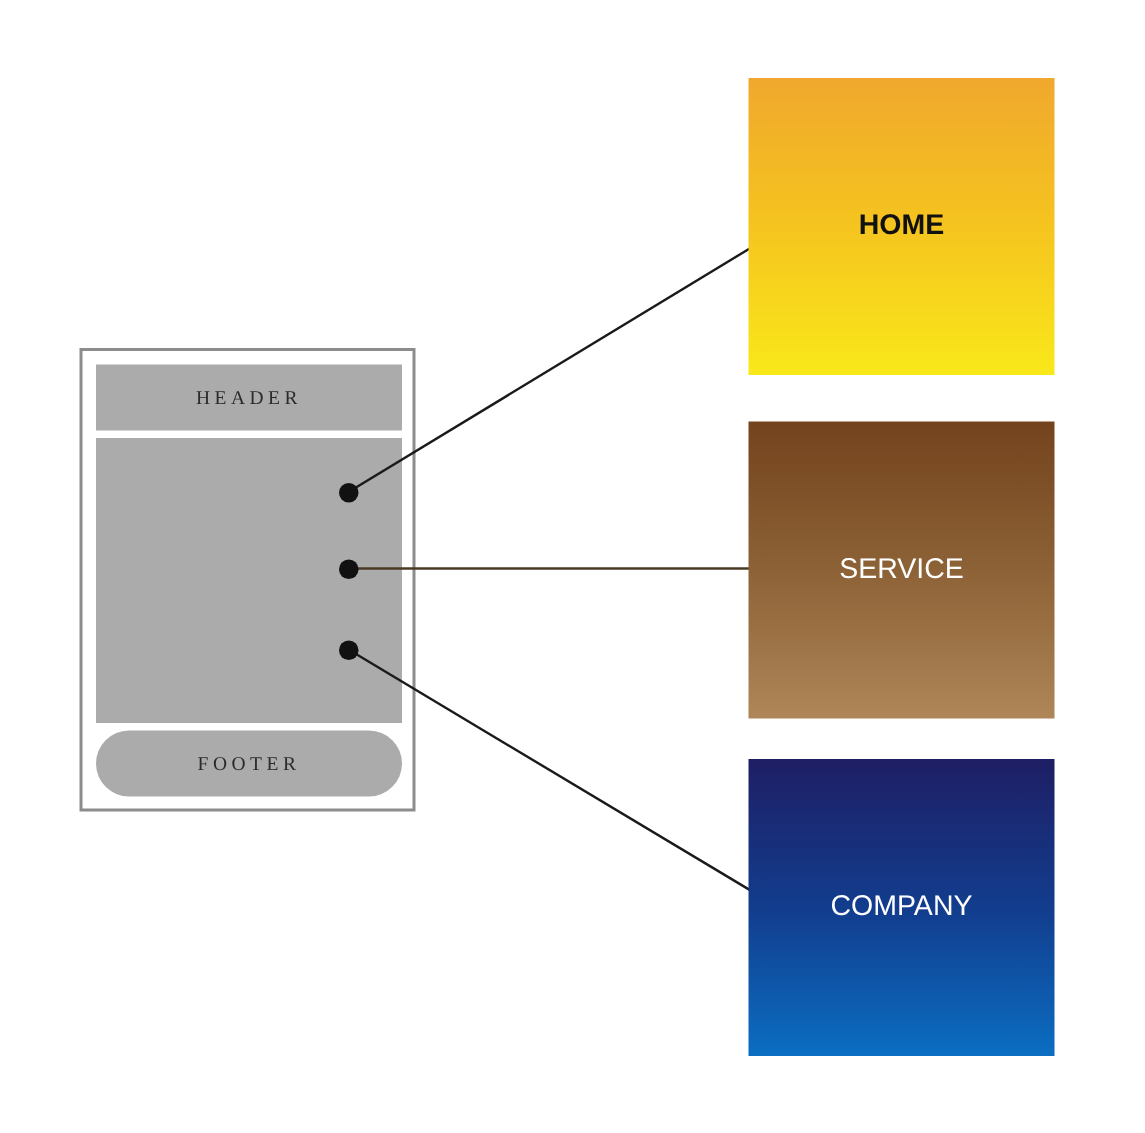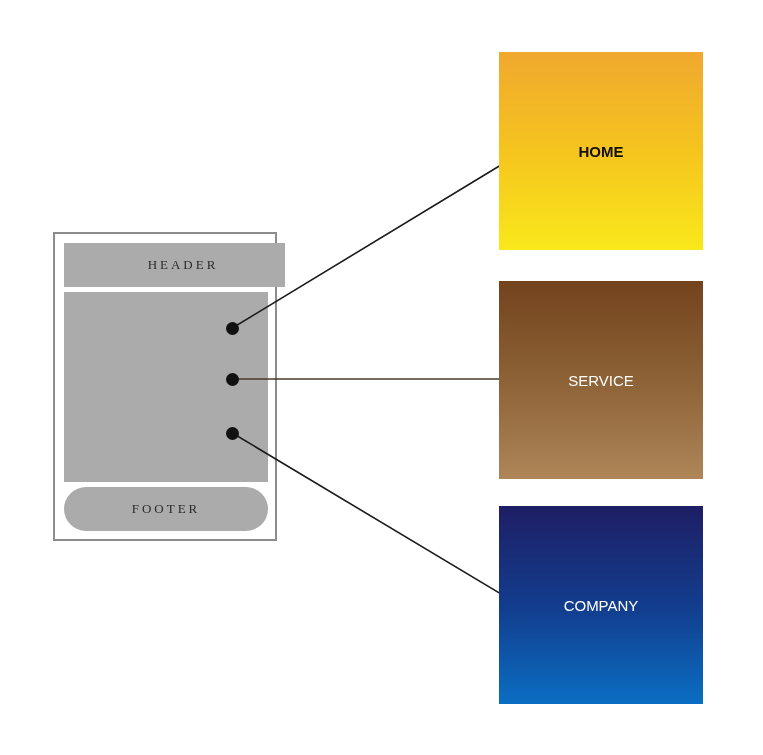--- a/index.html
+++ b/index.html
@@ -41,21 +41,20 @@
     letter-spacing: 3px;
     color: #2b2b2b;
     font-family: "Liberation Serif", serif;
     white-space: nowrap;
   }
   #wf-header {
     left: 9px;
     top: 9px;
     width: 204px;
     height: 44px;
-    padding-left: 17px;
   }
   #wf-body {
     left: 9px;
     top: 58px;
     width: 204px;
     height: 190px;
   }
   #wf-footer {
     left: 9px;
     top: 253px;
@@ -94,21 +93,21 @@
     z-index: 4;
     display: block;
   }
   .card-label {
     position: absolute;
     left: 0;
     right: 0;
     top: 50%;
     transform: translateY(-50%);
     text-align: center;
-    font-size: 15px;
+    font-size: 19px;
     white-space: nowrap;
   }
   #card-home {
     top: 52px;
     background: linear-gradient(180deg, #f0a82e 0%, #f5c31f 48%, #f9e81a 100%);
   }
   #card-home .card-label {
     color: #111111;
     font-weight: bold;
   }

